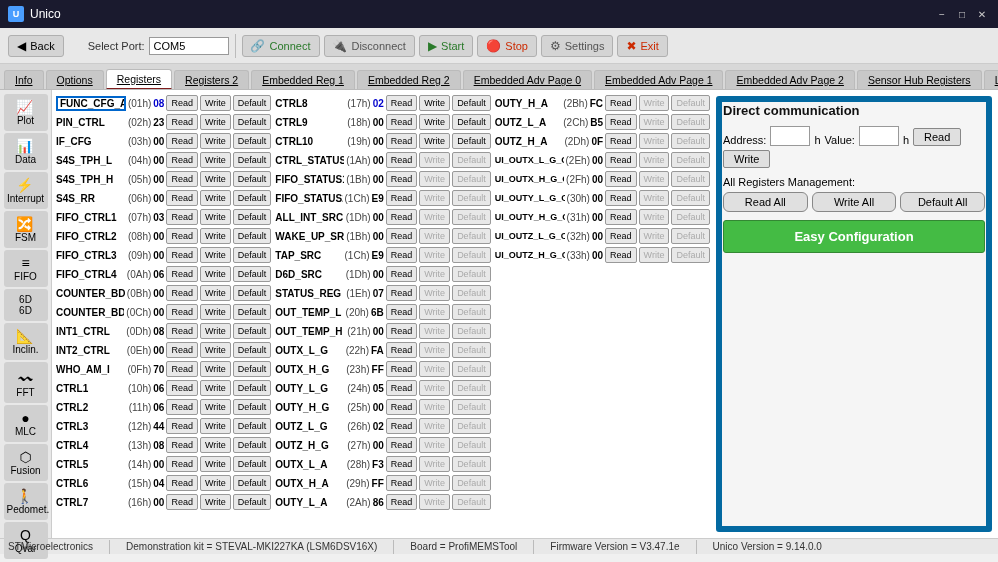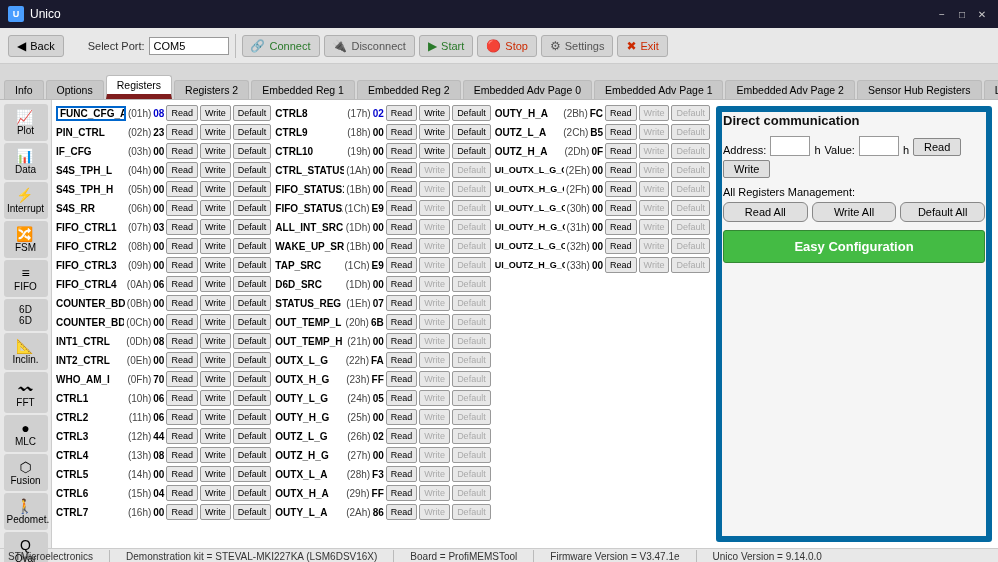--- a/index.html
+++ b/index.html
@@ -22,23 +22,23 @@
     .port-select { border: 1px solid #999; padding: 2px 4px; background: white; font-size: 11px; width: 80px; }
     .toolbar-sep { width: 1px; height: 24px; background: #bbb; margin: 0 2px; }
     .btn-connect { color: #2a7a2a; }
     .btn-disconnect { color: #555; }
     .btn-start { color: #2a7a2a; }
     .btn-stop { color: #cc2a00; }
     .btn-settings { color: #555; }
     .btn-exit { color: #cc2a00; }
 
     
-    .tabs-bar { background: #d8d8d8; border-bottom: 1px solid #bbb; display: flex; padding: 0 4px; height: 36px; align-items: flex-end; }
+    .tabs-bar { background: #d8d8d8; border-bottom: 1px solid #bbb; display: flex; padding: 0 4px; height: 26px; align-items: flex-end; text-decoration: underline; }
     .tab { padding: 3px 10px; border: 1px solid #bbb; border-bottom: none; margin-right: 2px; cursor: pointer; background: #c8c8c8; font-size: 10.5px; border-radius: 3px 3px 0 0; white-space: nowrap; }
-    .tab.active { background: white; border-bottom: 5px solid #7f1d1d; z-index: 1; }
+    .tab.active { background: white; border-bottom: 1px solid #7f1d1d; z-index: 1; }
 
     
     .main-content { display: flex; height: calc(562px - 28px - 36px - 26px - 24px); background: white; }
 
     
     .sidebar { width: 52px; background: #e8e8e8; border-right: 1px solid #ccc; display: flex; flex-direction: column; align-items: center; padding: 4px 0; gap: 2px; }
     .sidebar-btn { width: 44px; padding: 4px 2px; text-align: center; cursor: pointer; border: 1px solid transparent; border-radius: 3px; font-size: 10px; background: #d0d0d0; }
     .sidebar-btn .sb-icon { font-size: 14px; display: block; }
 
     

